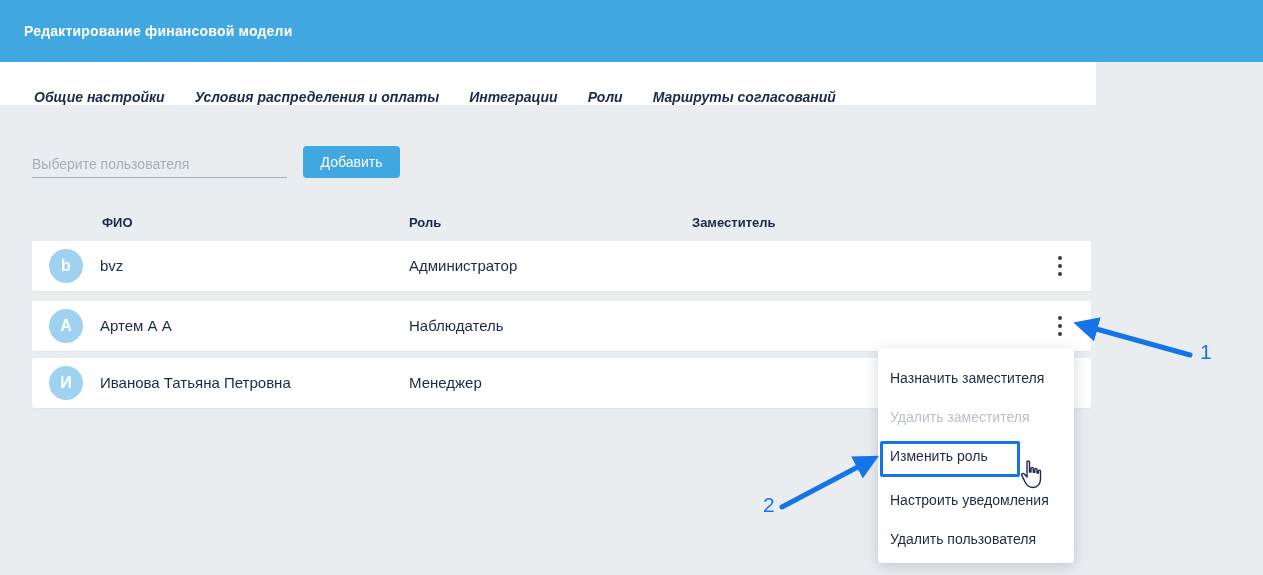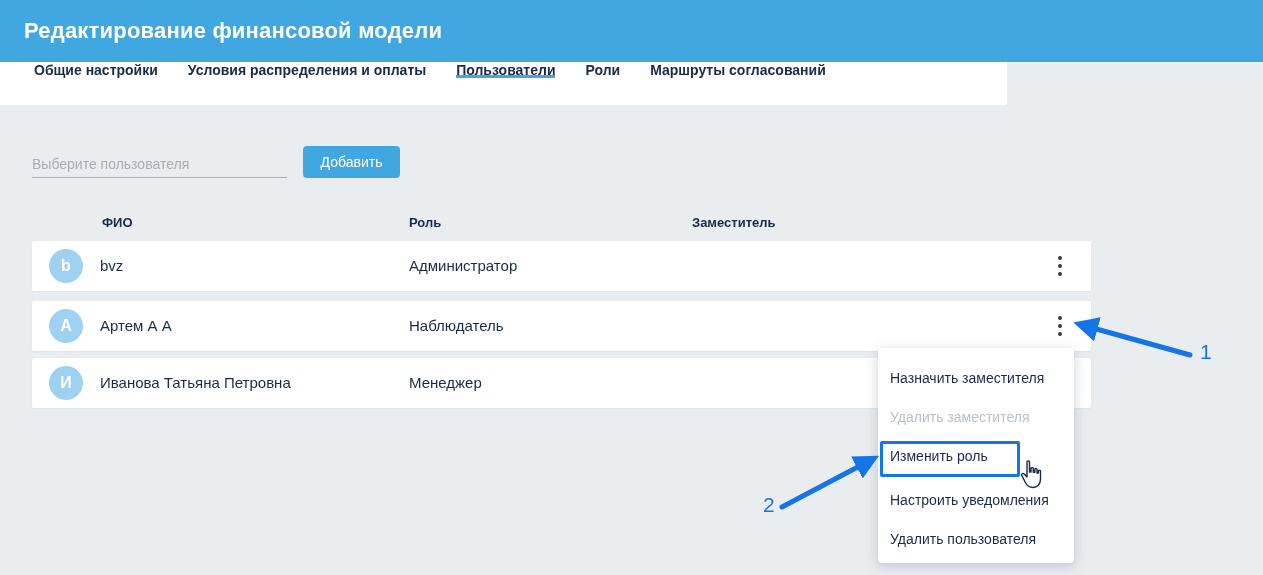--- a/index.html
+++ b/index.html
@@ -10,26 +10,26 @@
     position:relative;
     overflow:hidden;
     color:#1b2a4a;
   }
   
   .app-header {
     position:absolute; left:0; top:0; width:1263px; height:62px;
     background:#41a7e0; display:flex; align-items:center;
   }
   .app-header h1 {
-    margin-left:24px; color:#ffffff; font-size:22px; font-weight:600; letter-spacing:.2px;
+    margin-left:24px; color:#ffffff; font-size:14px; font-weight:600; letter-spacing:.2px;
   }
   
   .tabbar {
-    position:absolute; left:0; top:62px; width:1007px; height:43px;
-    background:#ffffff; display:flex; align-items:flex-start; padding-left:34px;
+    position:absolute; left:0; top:62px; width:1096px; height:43px;
+    background:#ffffff; display:flex; align-items:flex-end; padding-left:34px;font-style:italic;
   }
   .tab {
     display:flex; align-items:center; margin-right:30px; cursor:pointer;
     font-size:14px; font-weight:600; color:#1b2a4a; position:relative; white-space:nowrap;
   }
   .tab.active::after {
     content:""; position:absolute; left:0; right:0; bottom:0; height:3px; background:#41a7e0;
   }
   
   .user-select {
@@ -97,21 +97,21 @@
 </head>
 <body>
 
 <div class="app-header">
   <h1>Редактирование финансовой модели</h1>
 </div>
 
 <div class="tabbar">
   <div class="tab">Общие настройки</div>
   <div class="tab">Условия распределения и оплаты</div>
-  <div class="tab active">Пользователи</div>
+  <div class="tab">Интеграции</div>
   <div class="tab">Роли</div>
   <div class="tab">Маршруты согласований</div>
 </div>
 
 <input class="user-select" type="text" placeholder="Выберите пользователя" style="">
 <button class="add-btn">Добавить</button>
 
 <div class="thead">
   <span class="col-fio">ФИО</span>
   <span class="col-role">Роль</span>

